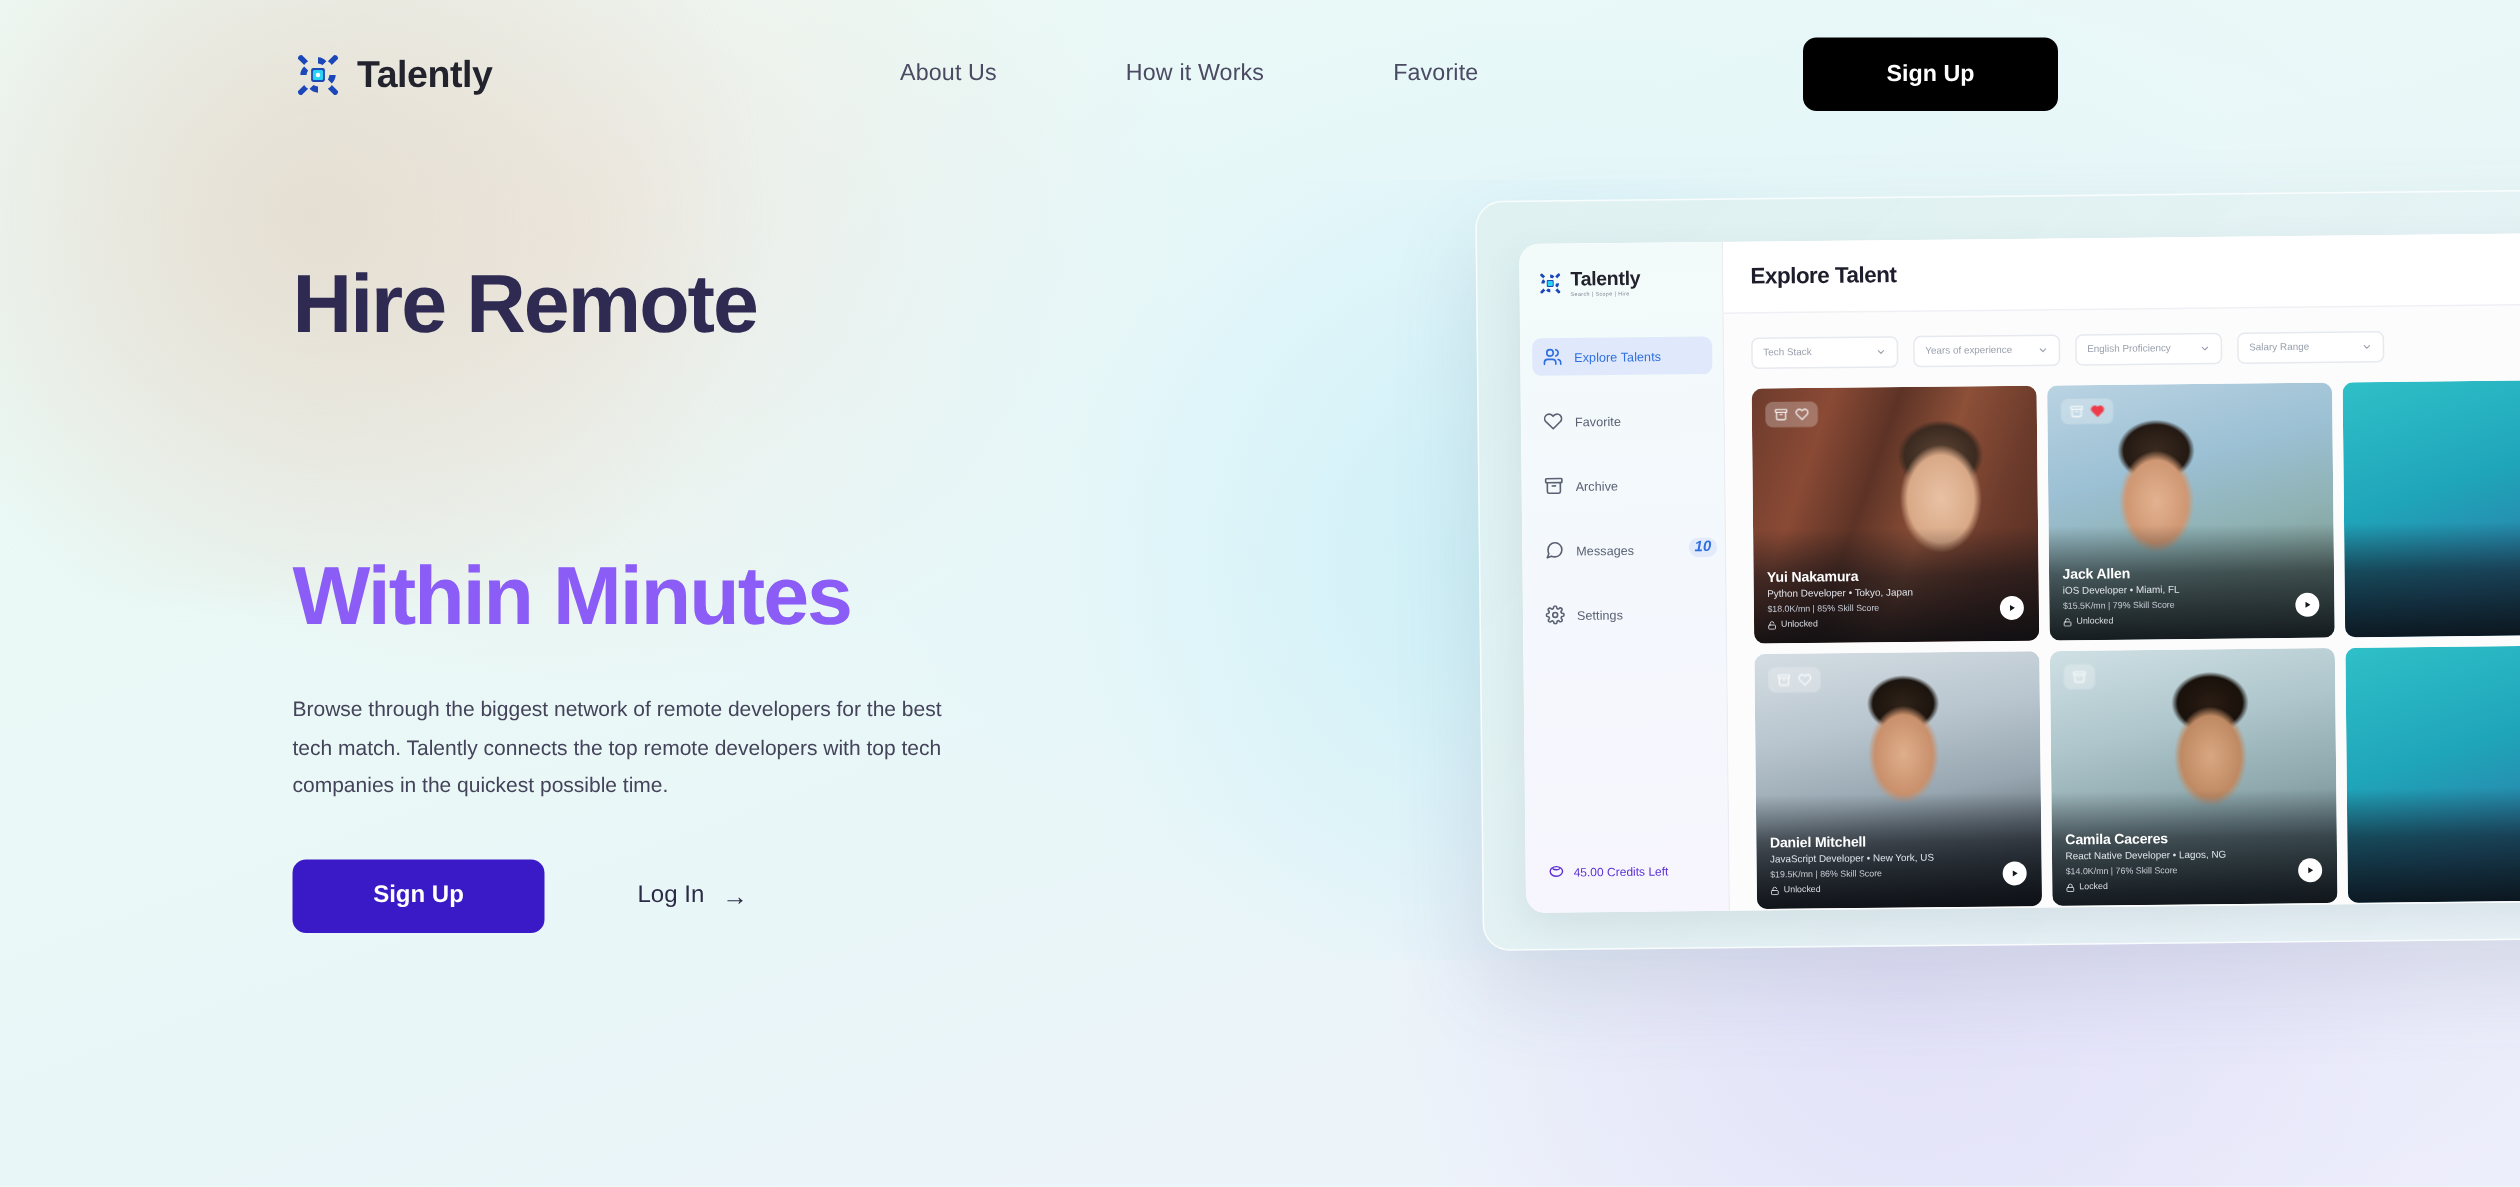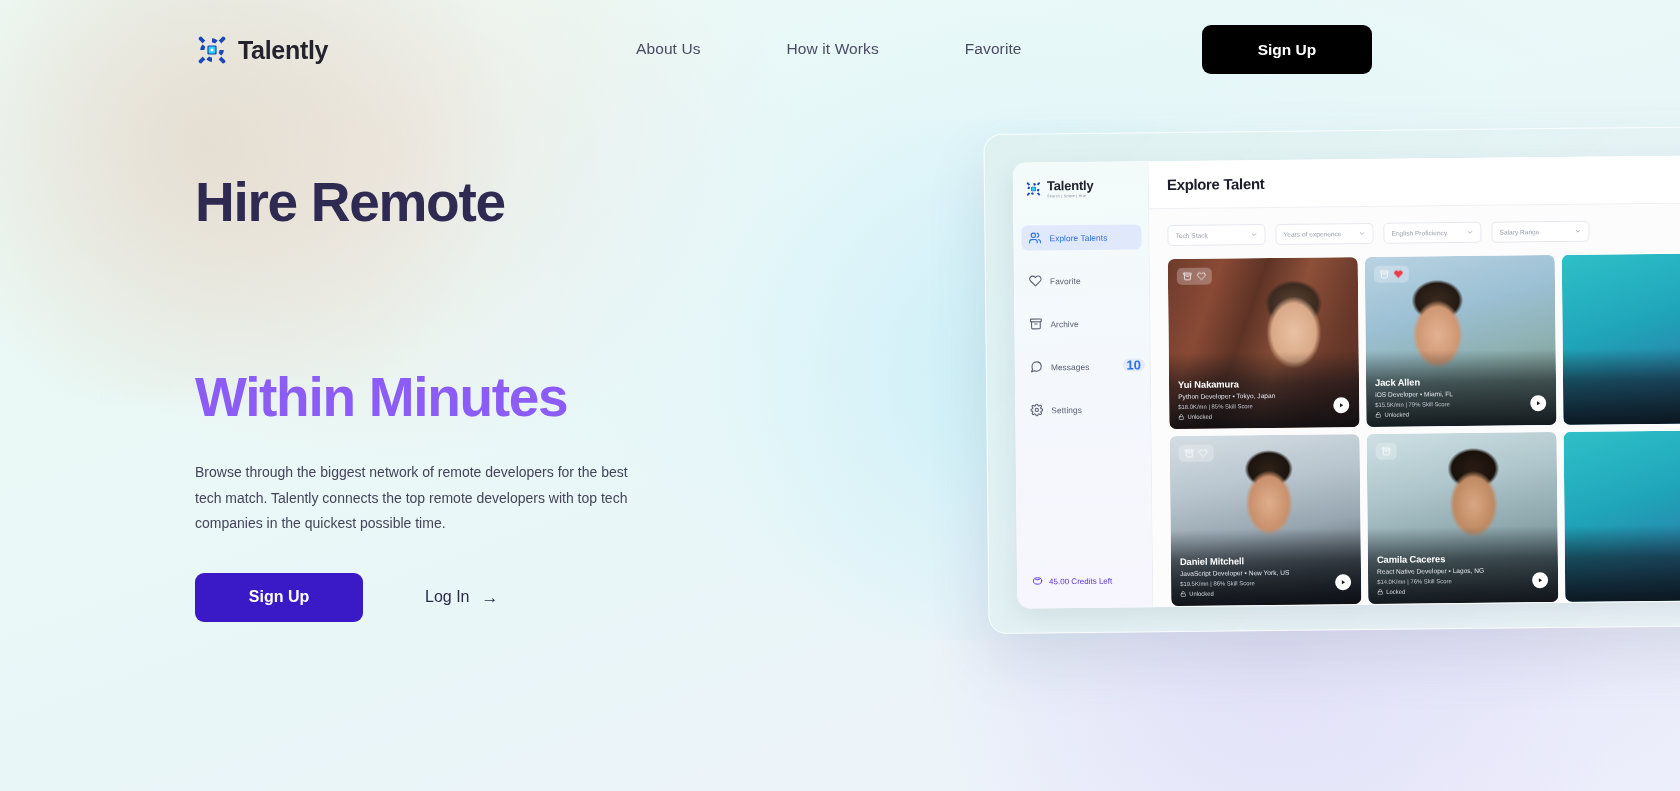--- a/index.html
+++ b/index.html
@@ -40,21 +40,21 @@
   .brand{
     position:absolute; left:195px; top:33px;
     display:flex; align-items:center; gap:9px;
   }
   .brand-mark{ width:34px; height:34px; display:block; }
   .brand-name{
     font-size:25px; font-weight:700; color:#23232e; letter-spacing:-.3px;
   }
   .nav{
     position:absolute; left:600px; top:40px;
-    display:flex; align-items:flex-start; gap:86px;margin-left:36px;
+    display:flex; align-items:flex-start; gap:86px;
   }
   .nav a{
     font-size:15.5px; color:#4b4a63; text-decoration:none; letter-spacing:.1px;
   }
   .btn-signup-top{
     position:absolute; left:1202px; top:25px;
     width:170px; height:49px; border-radius:9px;
     background:#000; color:#fff; border:none;
     font-family:"Liberation Sans", sans-serif;
     font-size:15.5px; font-weight:600; cursor:pointer;
@@ -123,22 +123,22 @@
     padding:0 7px; border-radius:6px; margin-bottom:18px; position:relative;
   }
   .m-nav-item.active{ background:#dfe9fb; }
   .m-nav-item .ic{ width:13px; height:13px; flex:0 0 13px; display:block; }
   .m-nav-label{ font-size:8.4px; color:#5a6172; letter-spacing:.05px;}
   .m-nav-item.active .m-nav-label{ color:#2f6fe0; }
   .m-badge{
     position:absolute; right:-2px; top:5px;
     min-width:17px; height:13px; border-radius:7px;
     background:#e3ebfb; color:#2f6fe0;
-    font-size:13px; font-weight:700;
-    display:flex; align-items:center; justify-content:center; padding:0 4px;
+    font-size:10px; font-weight:700;
+    display:flex; align-items:center; justify-content:center; padding:0 4px;font-style:italic;
   }
   .m-credits{
     position:absolute; left:15px; bottom:22px;
     display:flex; align-items:flex-end; gap:6px;
   }
   .m-credits svg{ width:11px; height:11px; }
   .m-credits span{ font-size:8px; color:#5b2fd4; }
 
   
   .m-main{ flex:1; position:relative; background:#fcfcfd; }

